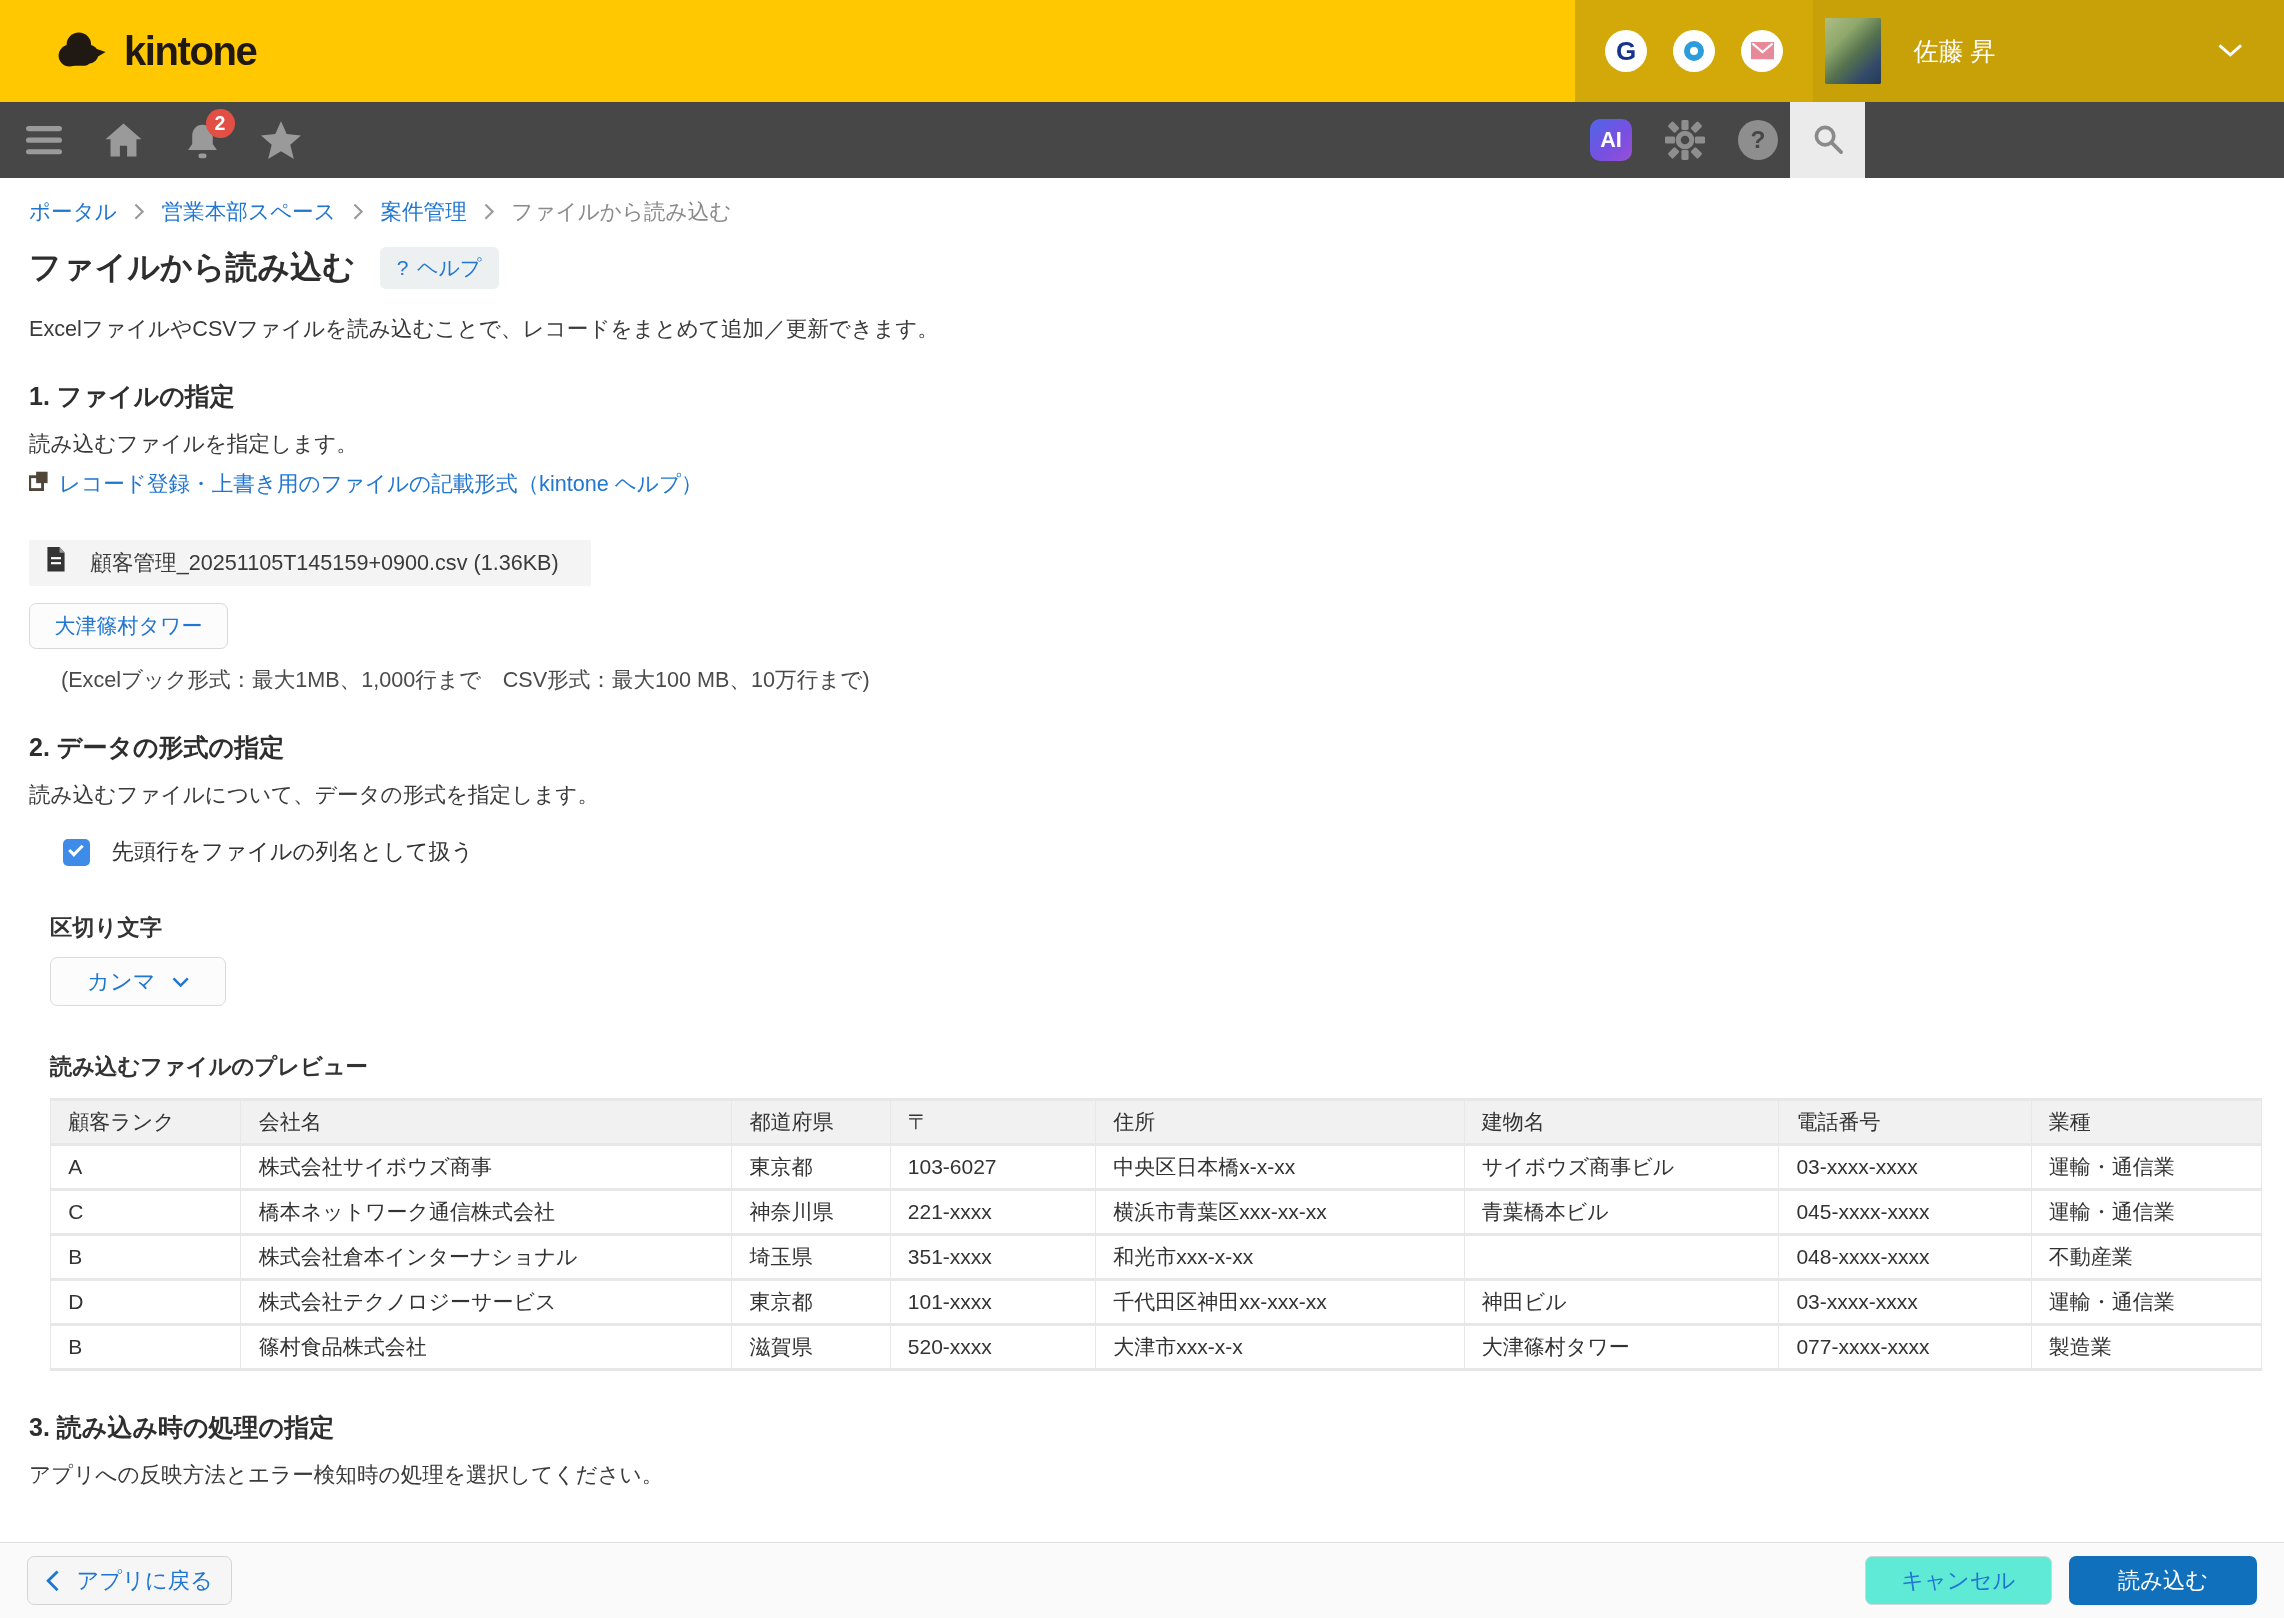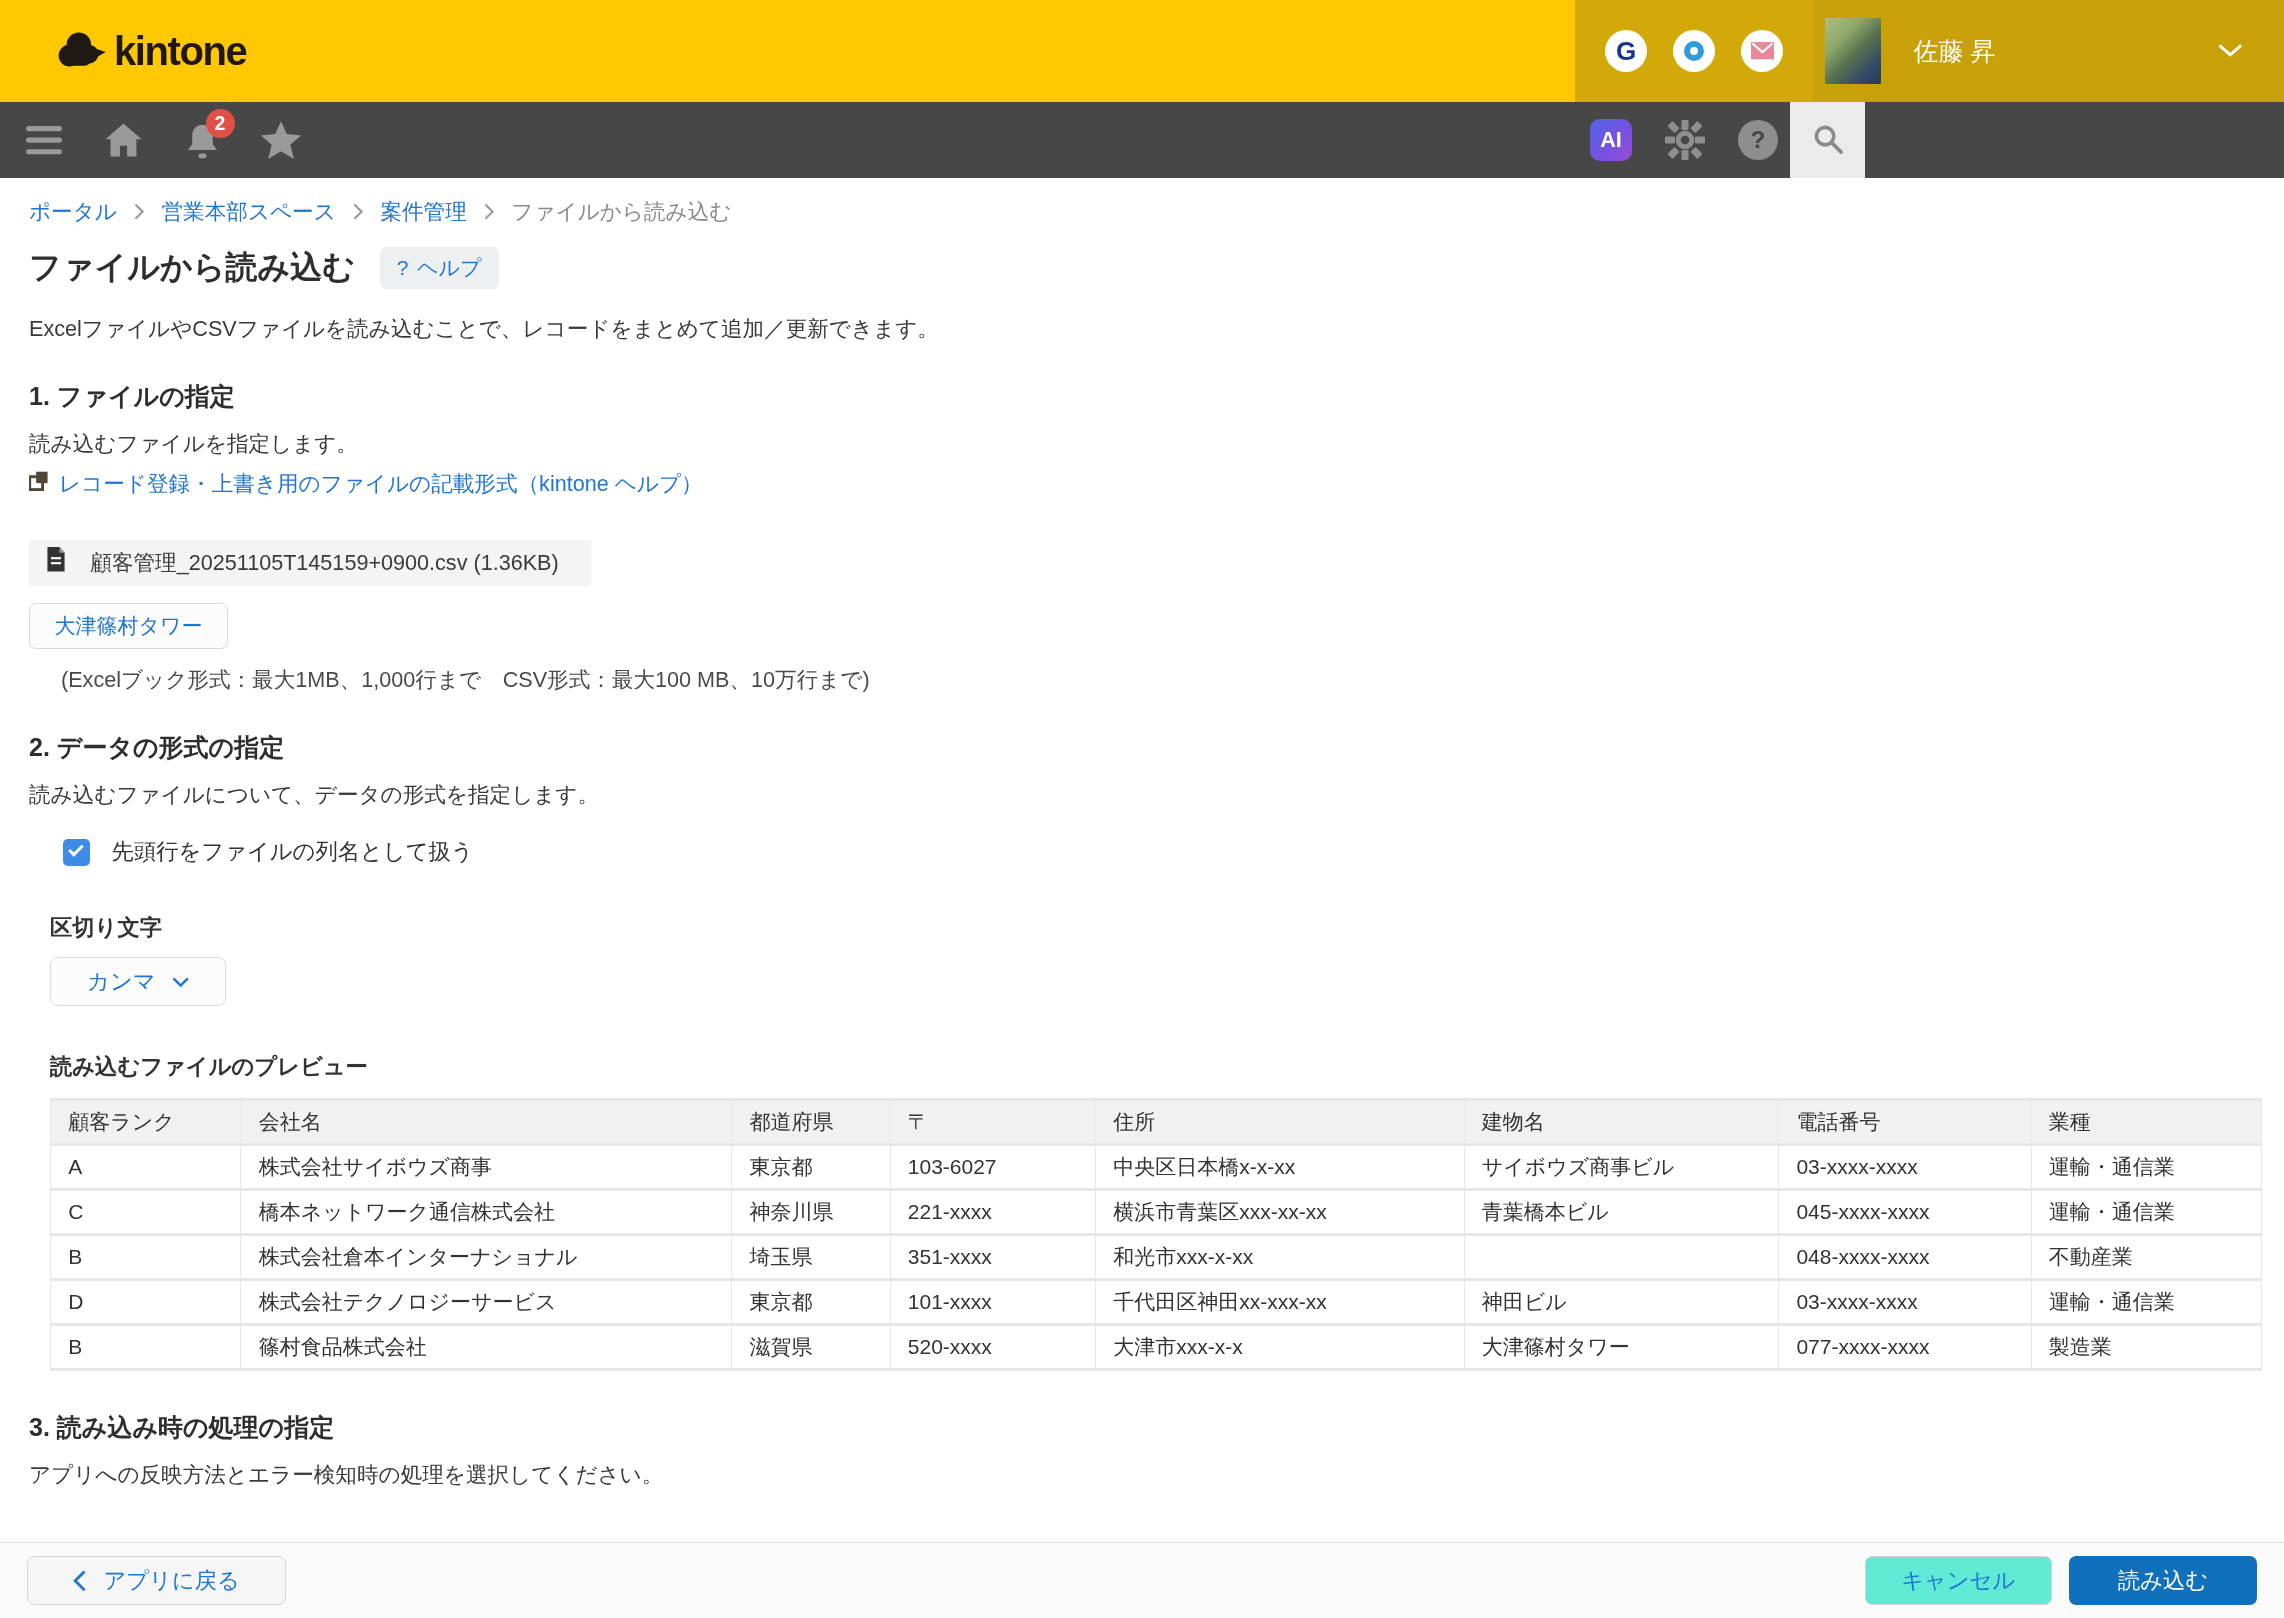--- a/index.html
+++ b/index.html
@@ -5,21 +5,21 @@
   * { box-sizing: border-box; }
   html,body { margin:0; padding:0; }
   body {
     width:2284px; height:1618px; position:relative; overflow:hidden;
     background:#ffffff; color:#333;
     font-family:"Liberation Sans", sans-serif;
   }
 
   
   .topbar { height:102px; background:#FFC800; position:relative; display:flex; align-items:center; }
-  .logo { margin-left:55px; display:flex; align-items:center; gap:7px; }
+  .logo { margin-left:55px; display:flex; align-items:center; gap:17px; }
   .logo-text { font-size:40px; font-weight:700; color:#1F1813; letter-spacing:-1.4px; }
   .top-right { position:absolute; left:1575px; right:0; top:0; height:102px; display:flex; }
   .service-zone { width:238px; height:100%; background:#D2A908; display:flex; align-items:center; justify-content:center; gap:26px; }
   .service-circle { width:42px; height:42px; border-radius:50%; background:#fff; display:flex; align-items:center; justify-content:center; }
   .g-letter { font-size:26px; font-weight:700; color:#16348C; }
   .o-donut { width:20px; height:20px; border:6.5px solid #2D9CDB; border-radius:50%; }
   .user-zone { flex:1; height:100%; background:#C7A107; display:flex; align-items:center; position:relative; }
   .avatar { width:56px; height:66px; margin-left:11.5px; border-radius:1.4px;
     background:linear-gradient(135deg,#aebd84 0%,#8fa86b 30%,#55714e 55%,#31496a 80%,#263a55 100%); }
   .user-name { color:#fff; font-size:25px; margin-left:33px; }
@@ -90,21 +90,21 @@
   table.preview th { background:#F1F1F1; font-weight:400; }
   table.preview td { background:#fff; }
   table.preview th, table.preview td {
     font-size:21px; color:#333; text-align:left; padding:0 17.3px; height:42px; overflow:hidden; white-space:nowrap; }
   col.c0{width:189px} col.c1{width:489px} col.c2{width:157px} col.c3{width:204px}
   col.c4{width:367px} col.c5{width:313px} col.c6{width:251px} col.c7{width:229px}
 
   
   .footer { position:absolute; left:0; right:0; bottom:0; height:76px; background:#FAFAFA;
     border-top:1.4px solid #E0E0E0; display:flex; align-items:center; }
-  .back-btn { margin-left:27px; width:259px; height:49px; background:#F6F6F6; border:1.4px solid #D4D4D4;
+  .back-btn { margin-left:27px; width:205px; height:49px; background:#F6F6F6; border:1.4px solid #D4D4D4;
     border-radius:7.2px; color:#2176D2; font-size:22.3px; display:flex; align-items:center; justify-content:center;
     gap:17.3px; cursor:pointer; font-family:"Liberation Sans", sans-serif; }
   .footer-right { position:absolute; right:27px; display:flex; gap:17.3px; }
   .cancel-btn { width:187px; height:49px; background:#5eead4; border:1.4px solid #D4D4D4; border-radius:7.2px;
     color:#2176D2; font-size:22.3px; cursor:pointer; font-family:"Liberation Sans", sans-serif; }
   .submit-btn { width:188px; height:49px; background:#1070BB; border:none; border-radius:7.2px;
     color:#fff; font-size:22.3px; cursor:pointer; font-family:"Liberation Sans", sans-serif; }
 </style>
 </head>
 <body>

